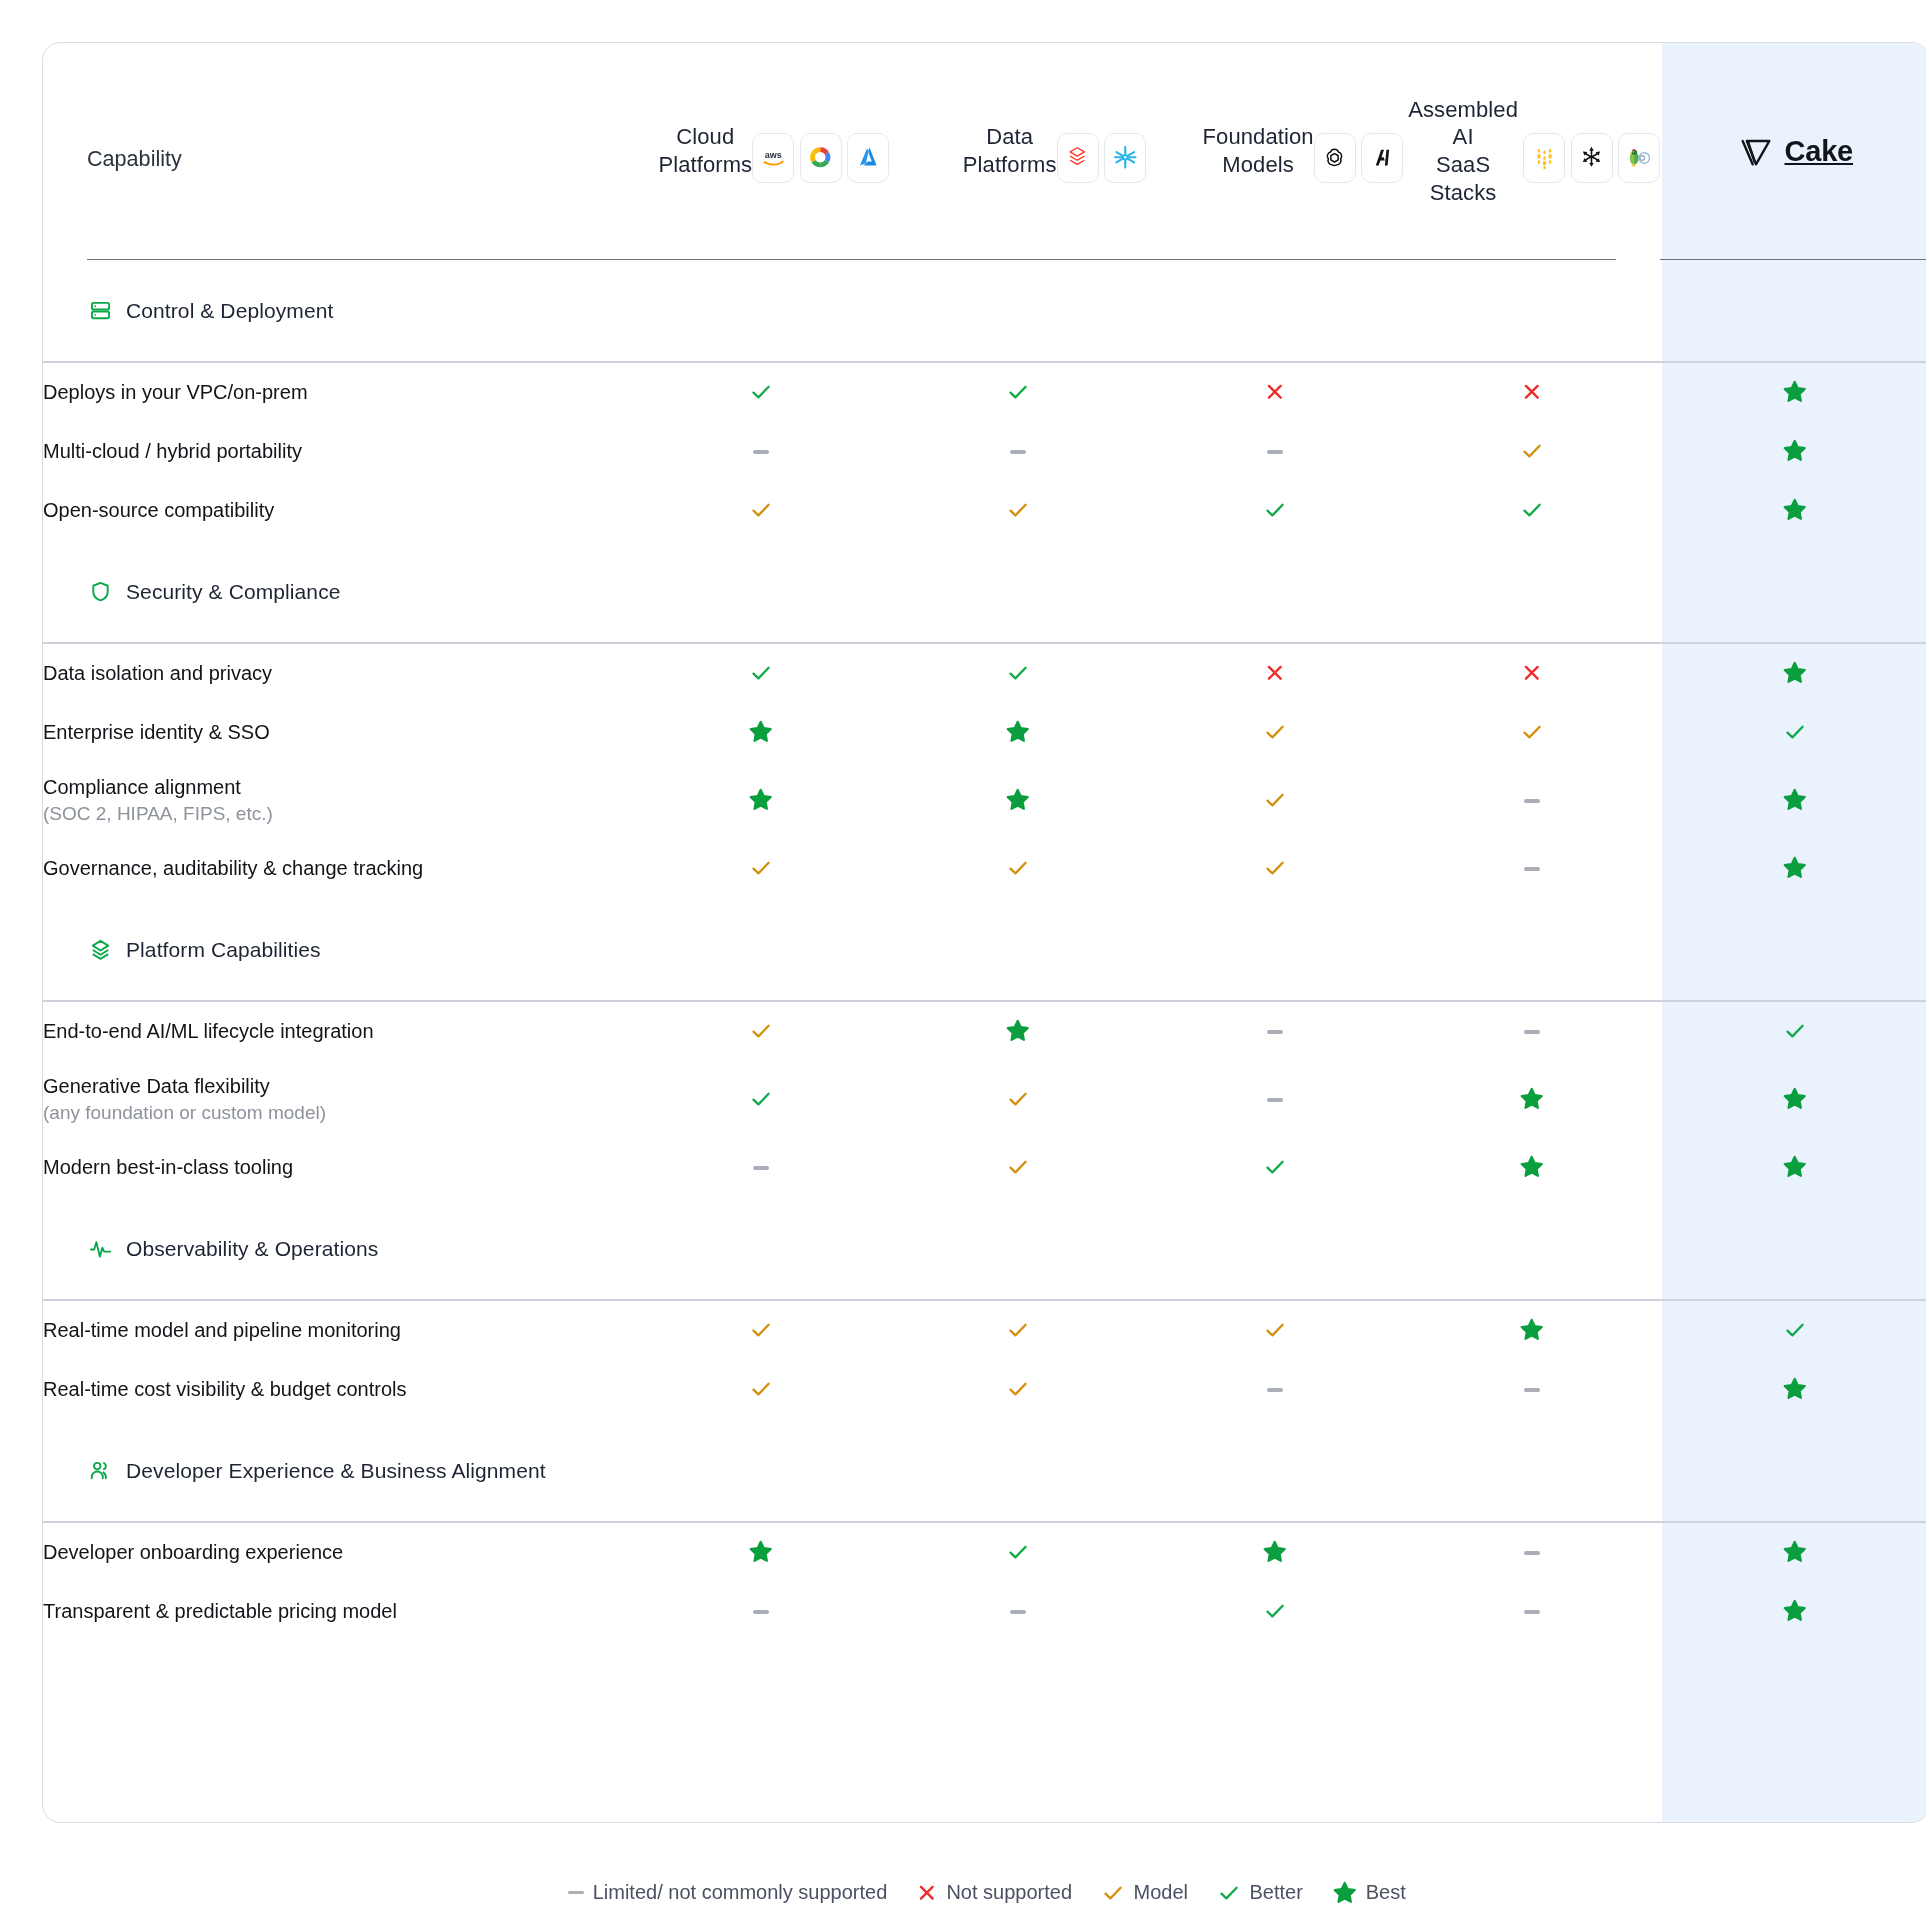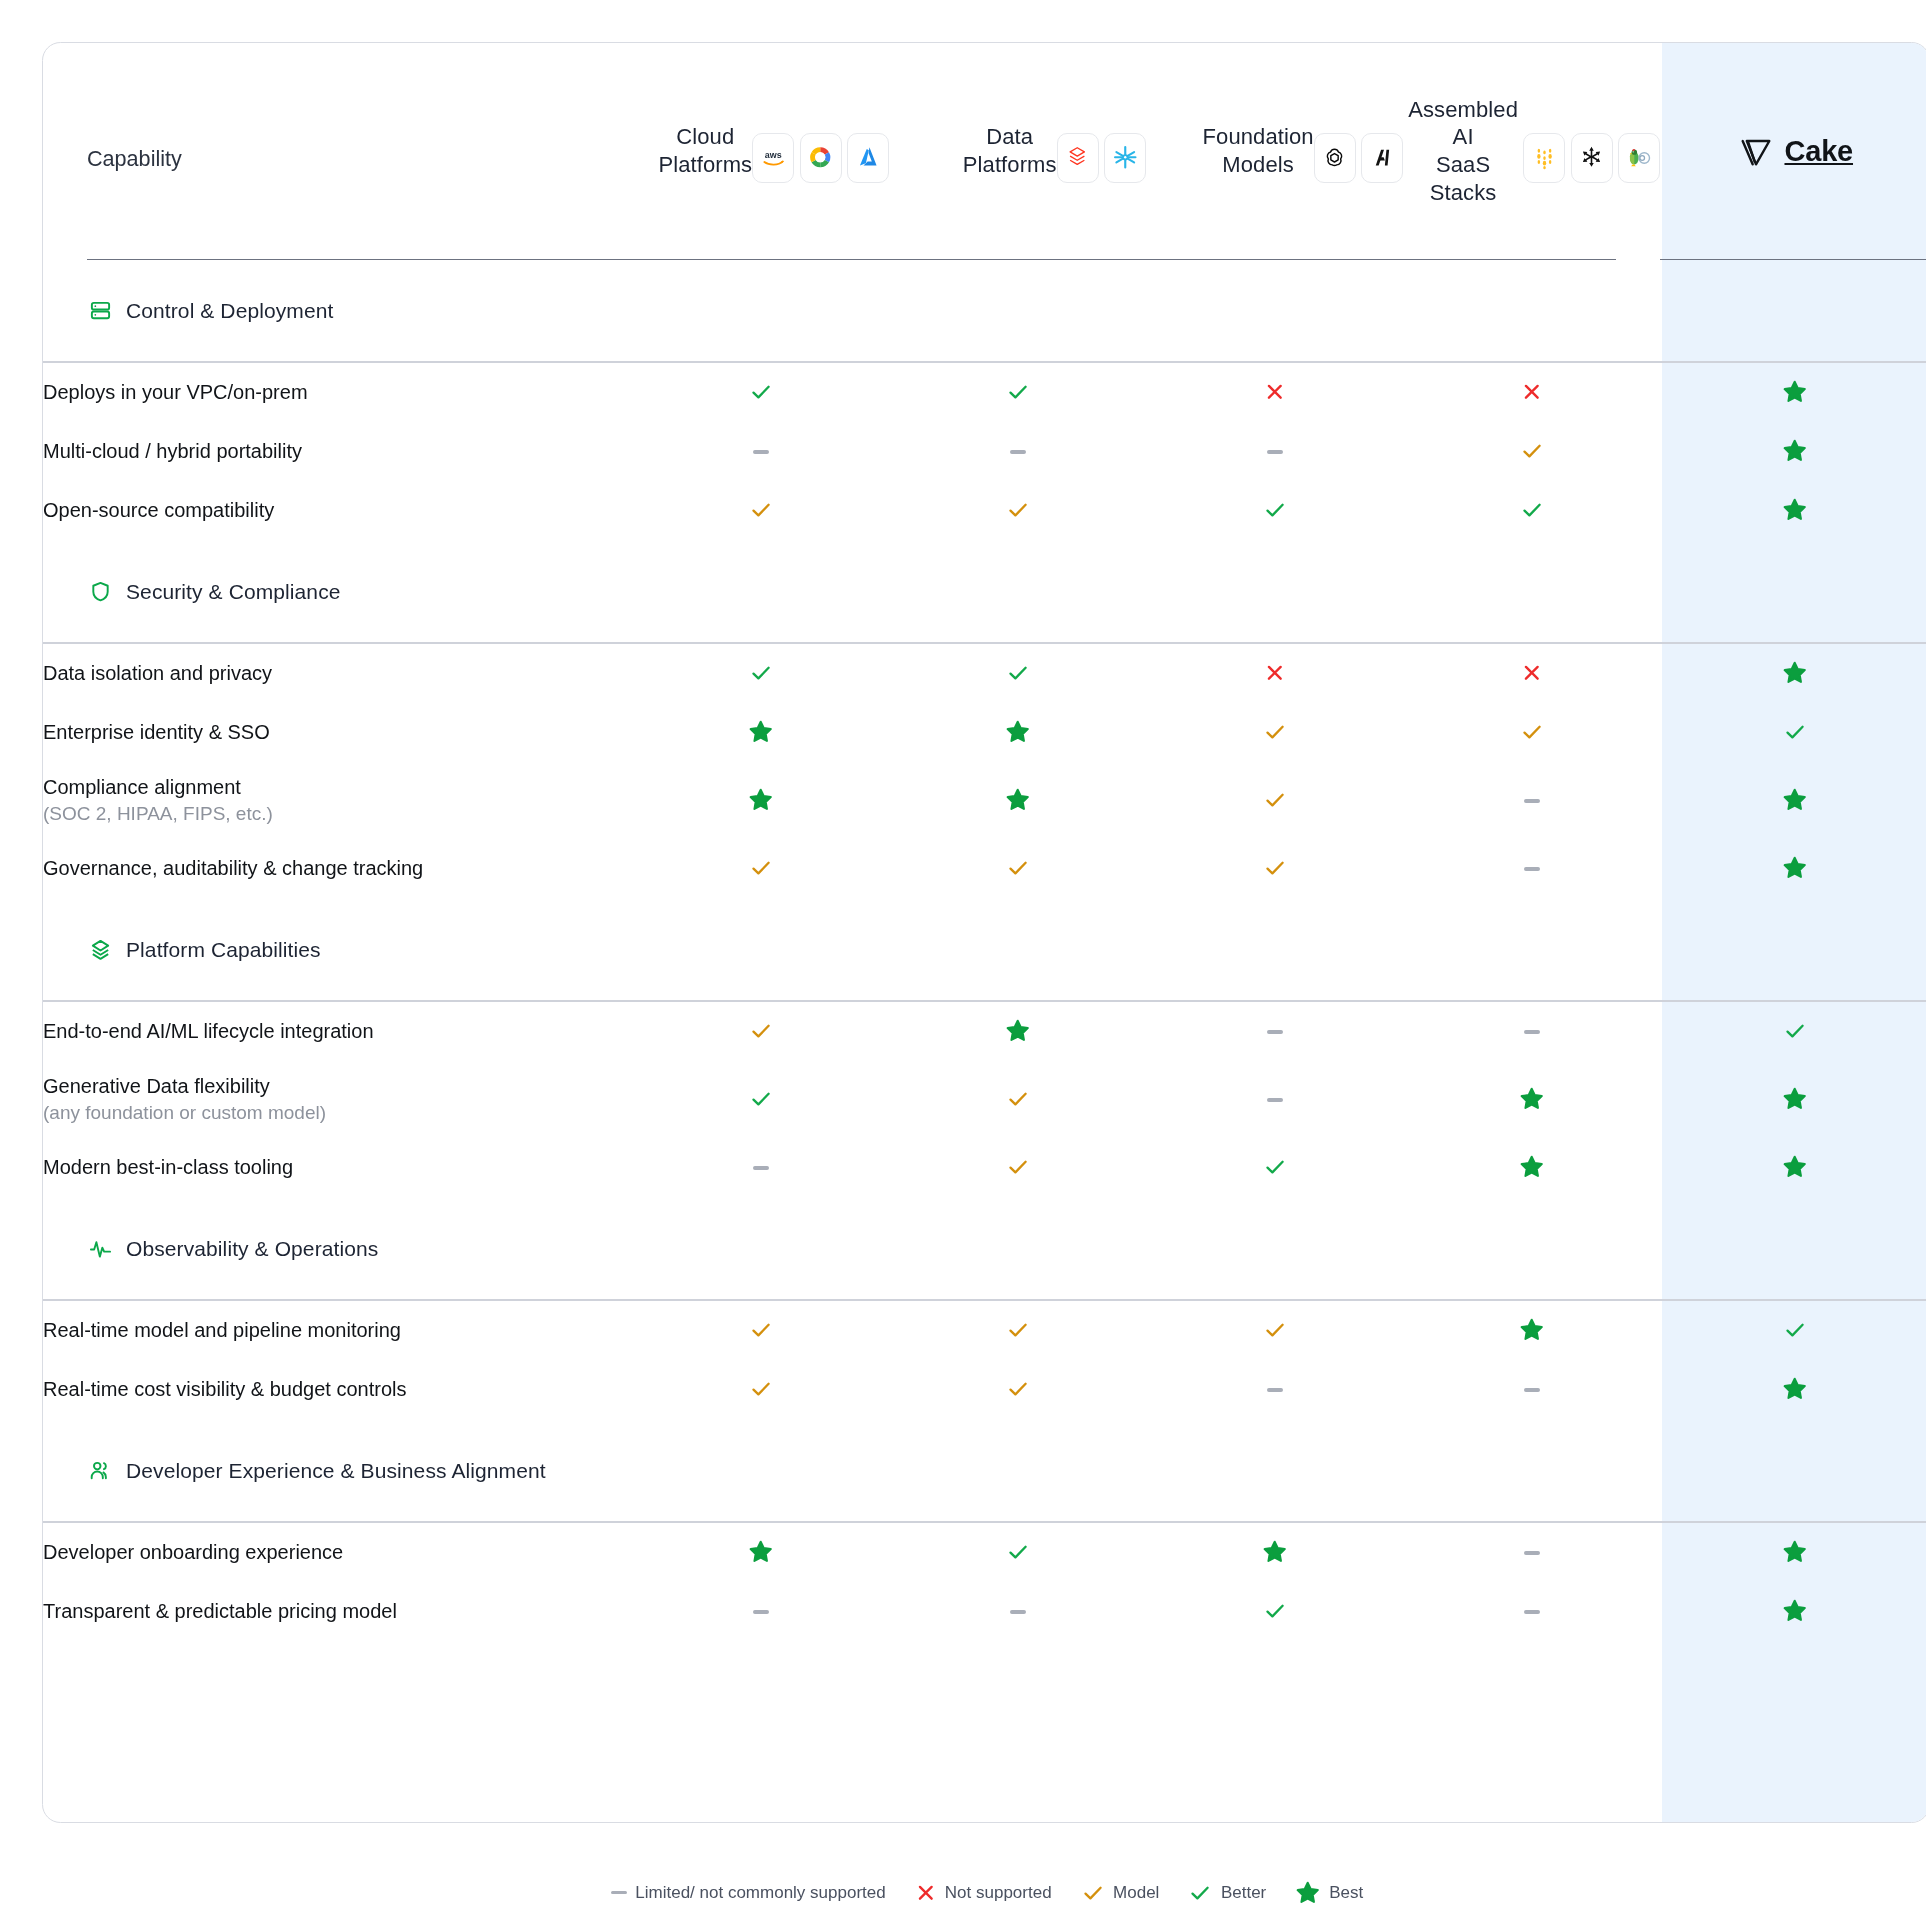--- a/index.html
+++ b/index.html
@@ -209,21 +209,21 @@
     gap: 0;
   }
   .legend-item {
     display: flex;
     align-items: center;
     gap: 8.5px;
     margin-right: 29px;
   }
   .legend-item:last-child { margin-right: 0; }
   .legend-text {
-    font-size: 17px;
+    font-size: 20px;
     color: #4a5160;
     white-space: nowrap;
   }
 </style>
 </head>
 <body>
 
 <div class="page">
 
   <div class="card">

